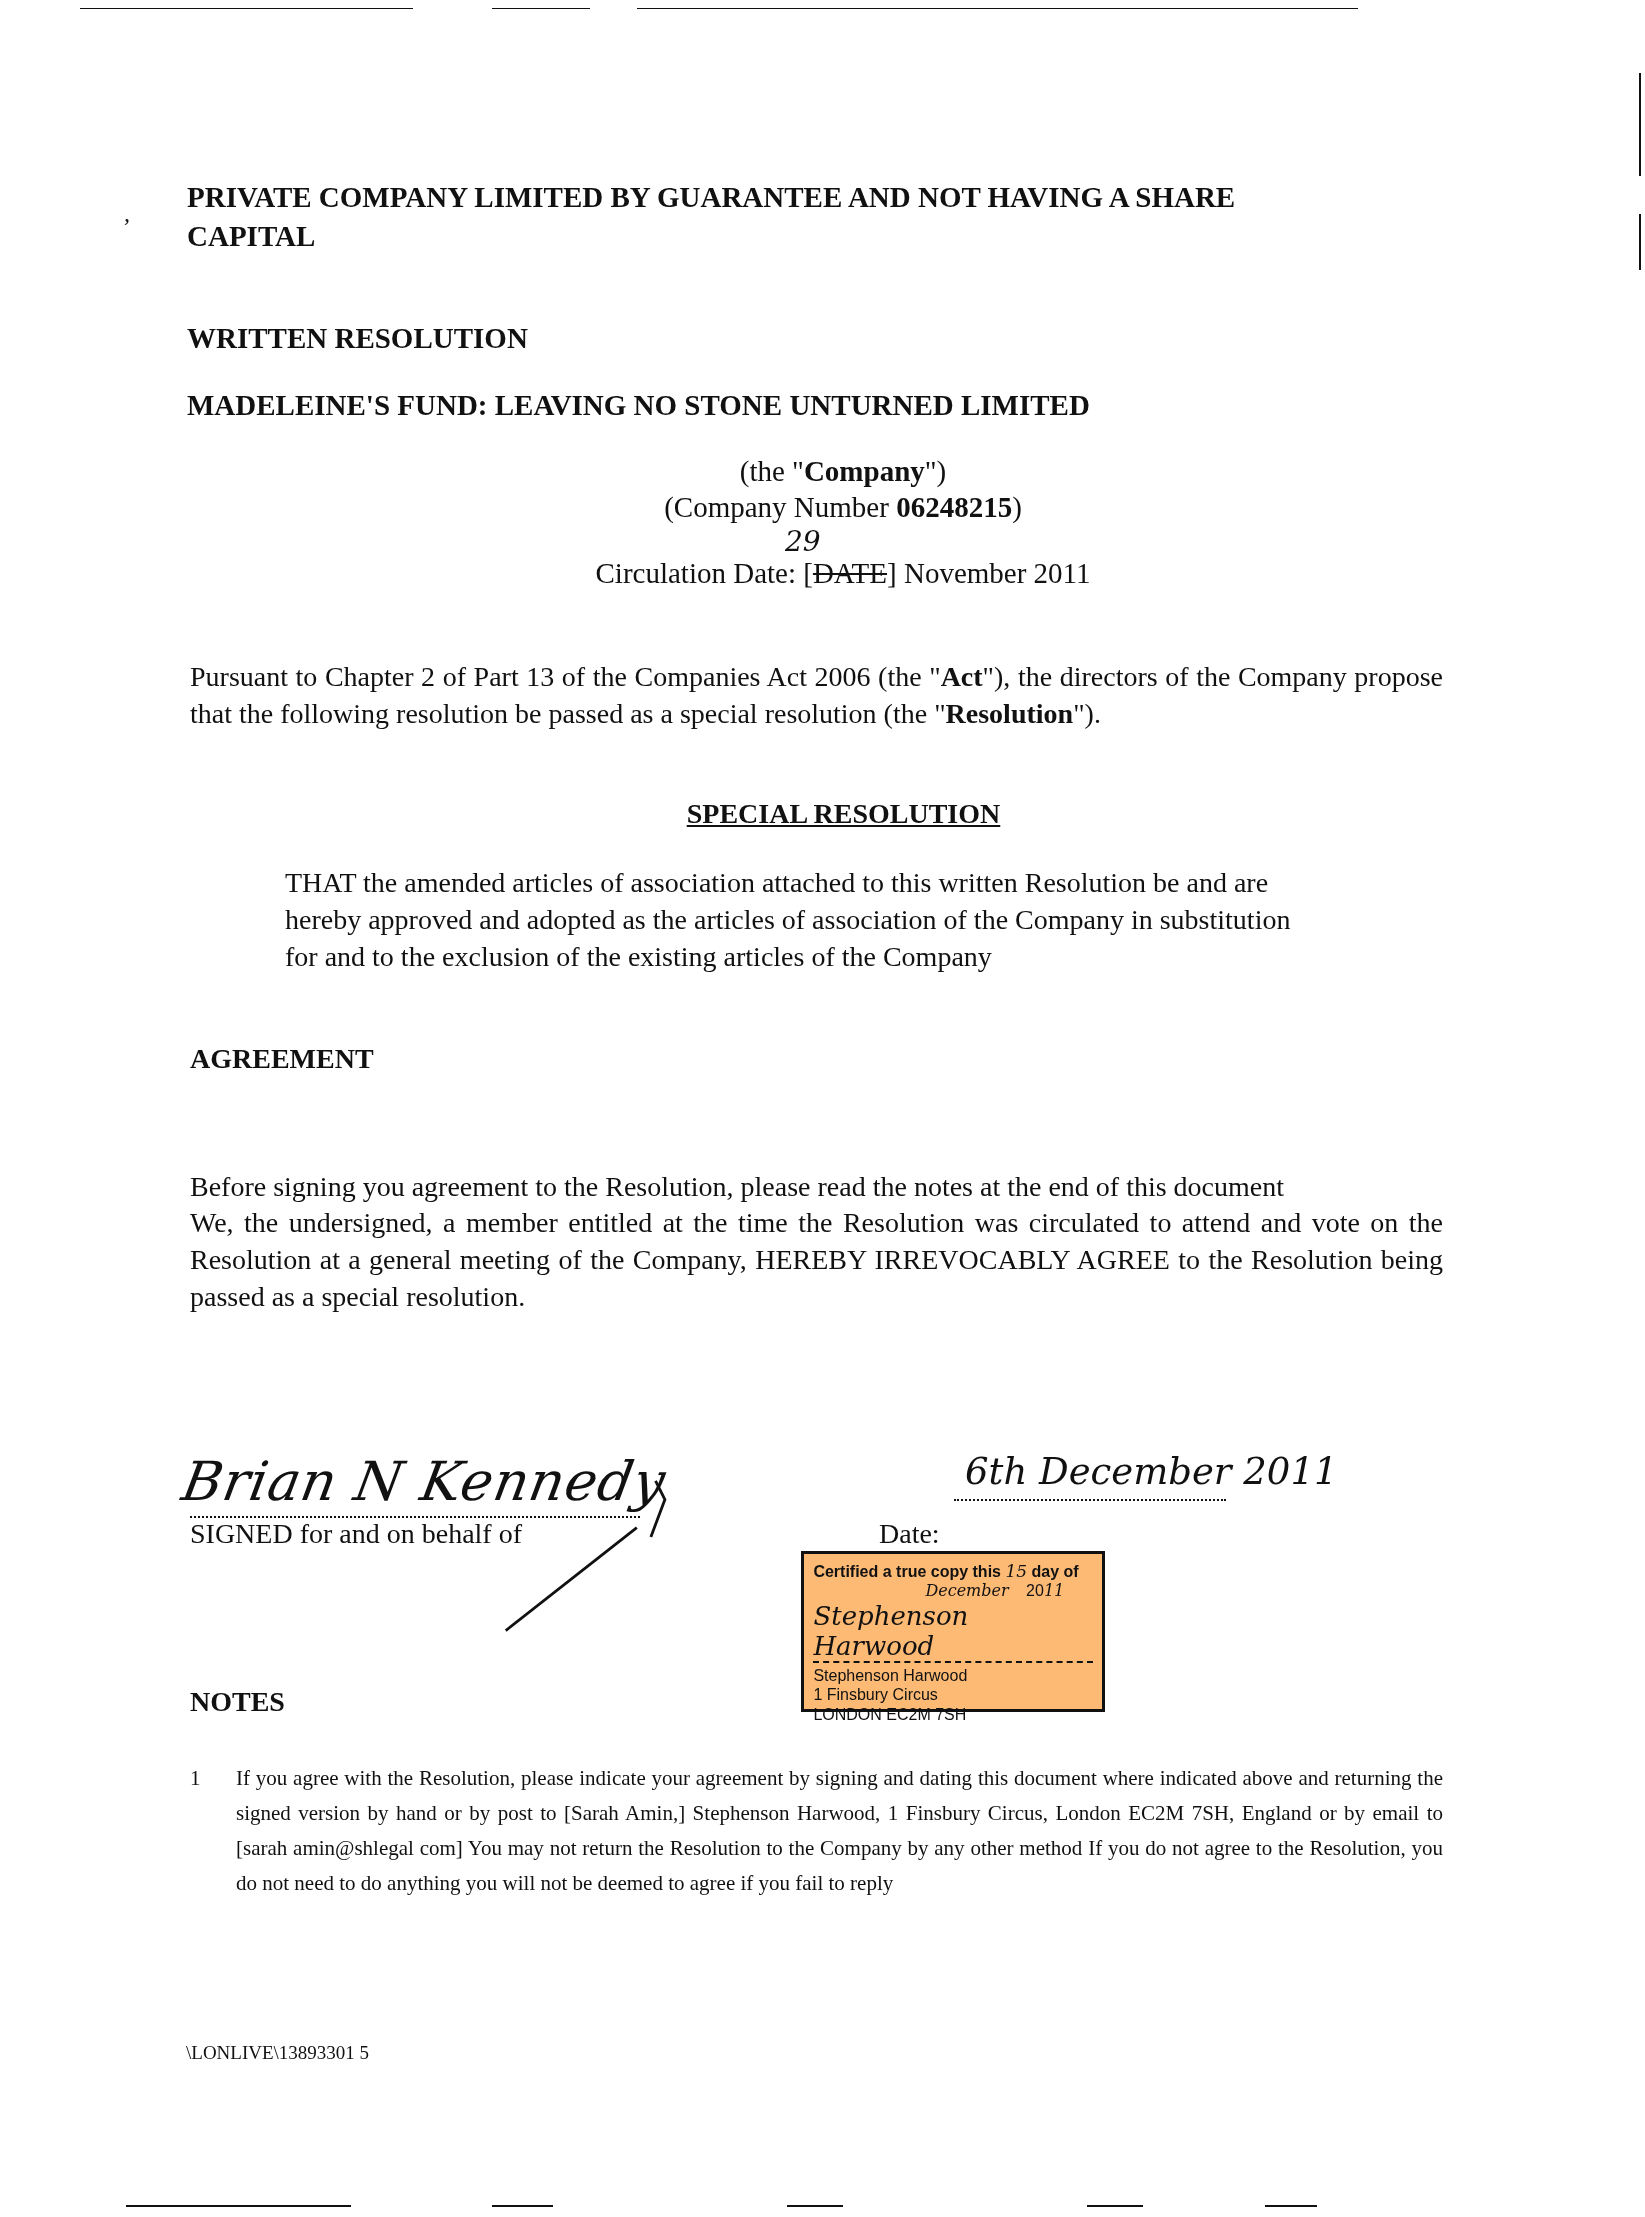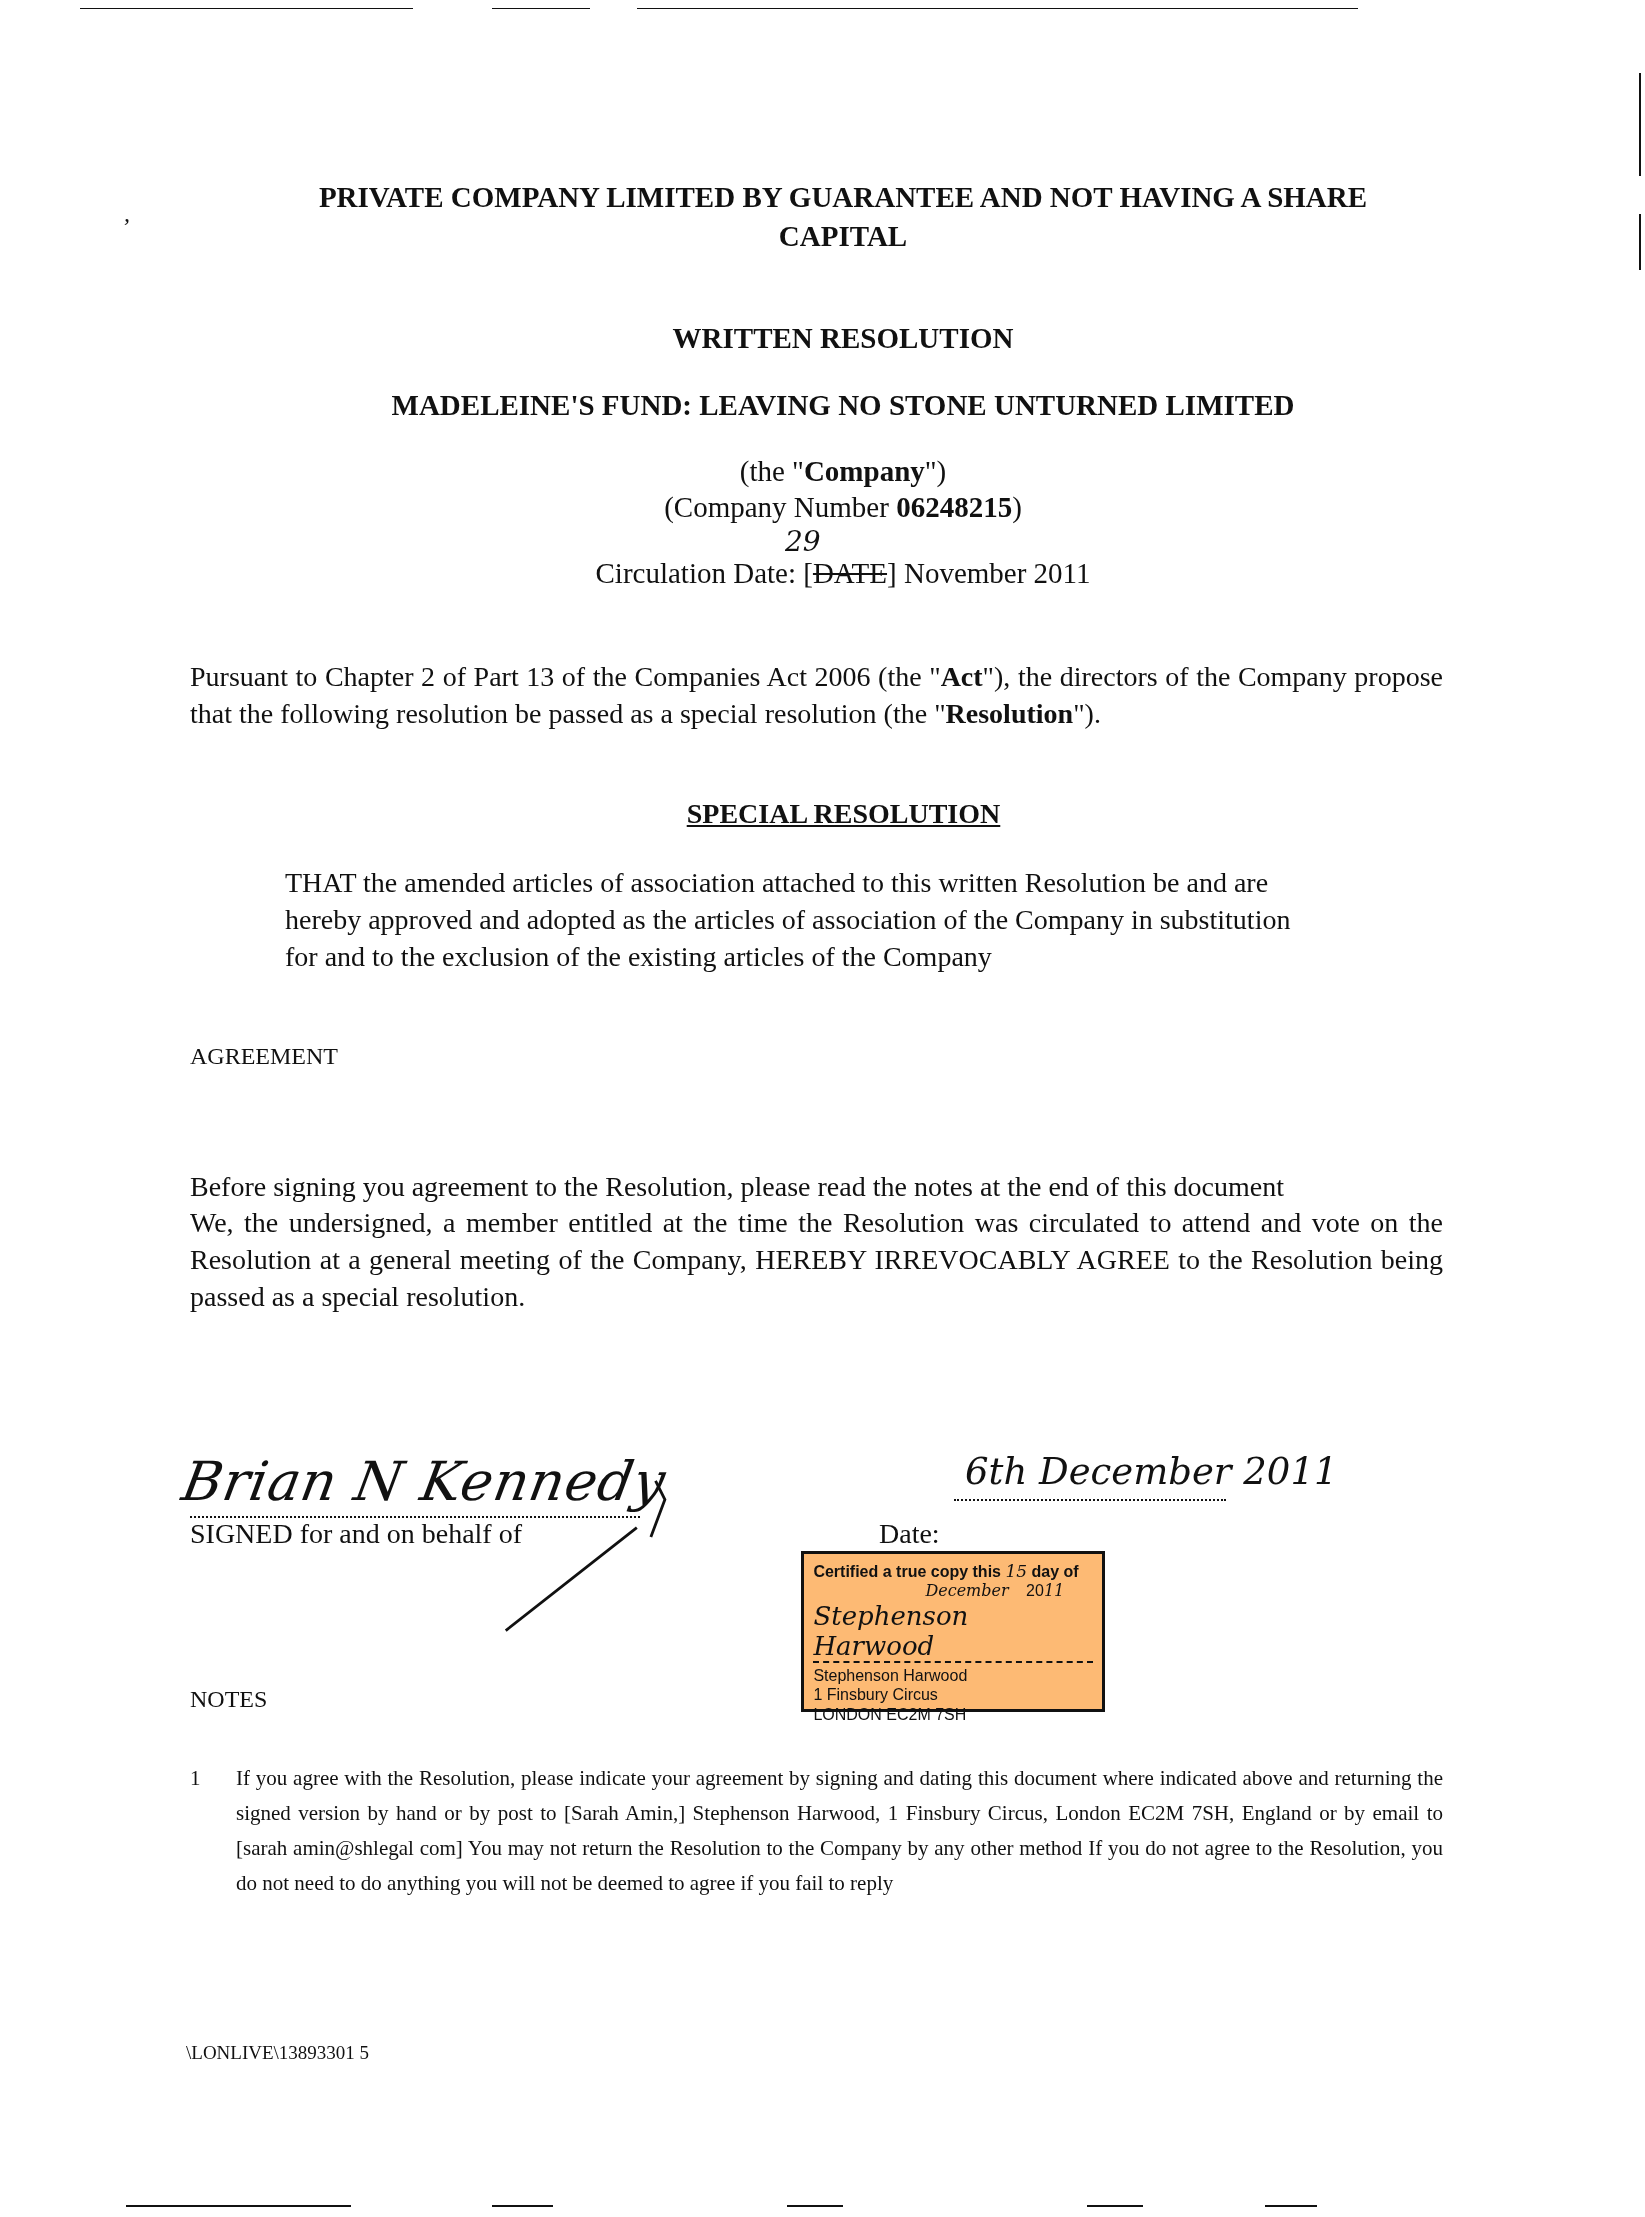--- a/index.html
+++ b/index.html
@@ -2,25 +2,25 @@
 <html style="font-size:15px"><head>
 <meta charset="utf-8">
 <style>
   html, body { margin: 0; padding: 0; background: #ffffff; }
   body {
     width: 1645px; height: 2218px; position: relative; overflow: hidden;
     font-family: "Liberation Serif", "DejaVu Serif", serif; color: #111;
   }
   .abs { position: absolute; }
   .rule { position: absolute; height: 1.9px; background: #111; }
-  .title { font-weight: bold; font-size: 29px; text-align: center; left: 187px; width: 1312px; line-height: 39px; }
+  .title { font-weight: bold; font-size: 29px; left: 187px; width: 1312px; line-height: 39px; }
   .center { text-align: center; left: 281px; width: 1124px; font-size: 29px; }
   .para { left: 190px; width: 1253px; font-size: 28px; line-height: 37px; text-align: justify; }
   .para-indent { left: 285px; width: 1021px; font-size: 28px; line-height: 37px; }
-  .heading { font-weight: normal; font-size: 24px; left: 190px; }
+  .heading { font-weight: bold; font-size: 28px; left: 190px; }
   .notes-text { left: 236px; width: 1207px; font-size: 21px; line-height: 35px; text-align: justify; }
   .hand { font-family: "DejaVu Serif", serif; font-style: italic; }
   .stamp {
     position: absolute; left: 801px; top: 1551px; width: 304px; height: 161px;
     border: 3.7px solid #111; background: #fdba74; box-sizing: border-box;
     font-family: "Liberation Sans", sans-serif; font-size: 16px; line-height: 19.7px; padding: 7.5px 9.4px;
   }
   .vbar { position: absolute; width: 1.9px; background: #111; }
 </style>
 </head>

